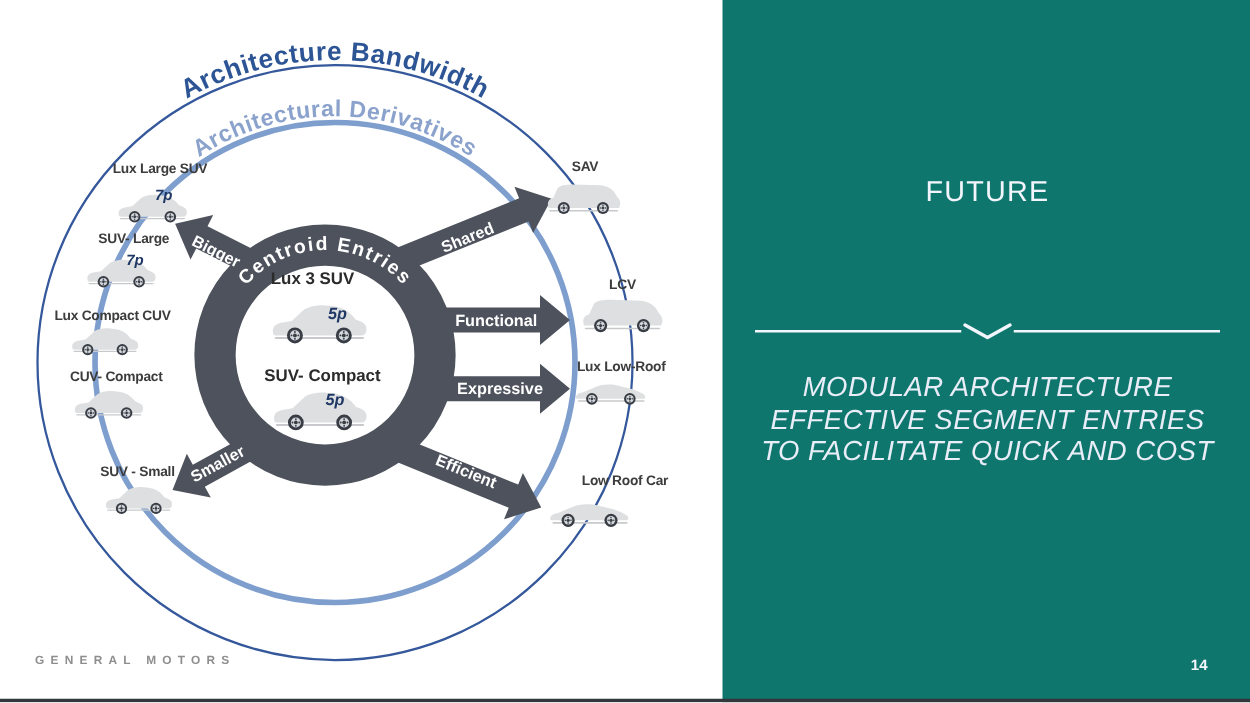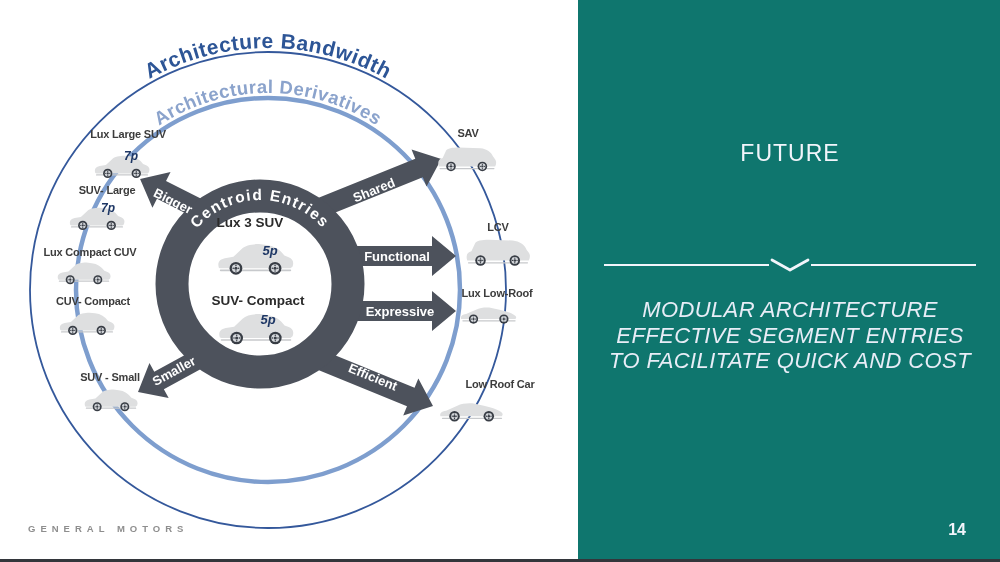--- a/index.html
+++ b/index.html
@@ -38,21 +38,21 @@
     display:flex;align-items:center;
   }
   .divider-line{flex:1;height:2.6px;background:#F2F5FB;}
   .divider-chevron{width:40px;height:16px;margin:0 1px;flex:0 0 auto;}
   #panel-subtitle{
     position:absolute;top:297px;left:0;width:100%;text-align:center;
     font-style:italic;font-size:22px;line-height:25.5px;font-weight:400;
     letter-spacing:.4px;color:#E8EDF7;
   }
   #page-number{
-    position:absolute;right:36px;bottom:23px;font-size:16px;font-weight:700;color:#F2F5FB;
+    position:absolute;right:36px;bottom:23px;font-size:12px;font-weight:700;color:#F2F5FB;
   }
 </style>
 </head>
 <body>
 
 <div id="slide">
 
   <div id="diagram-area">
     <svg width="578" height="562" viewBox="0 0 578 562">
       <defs>

